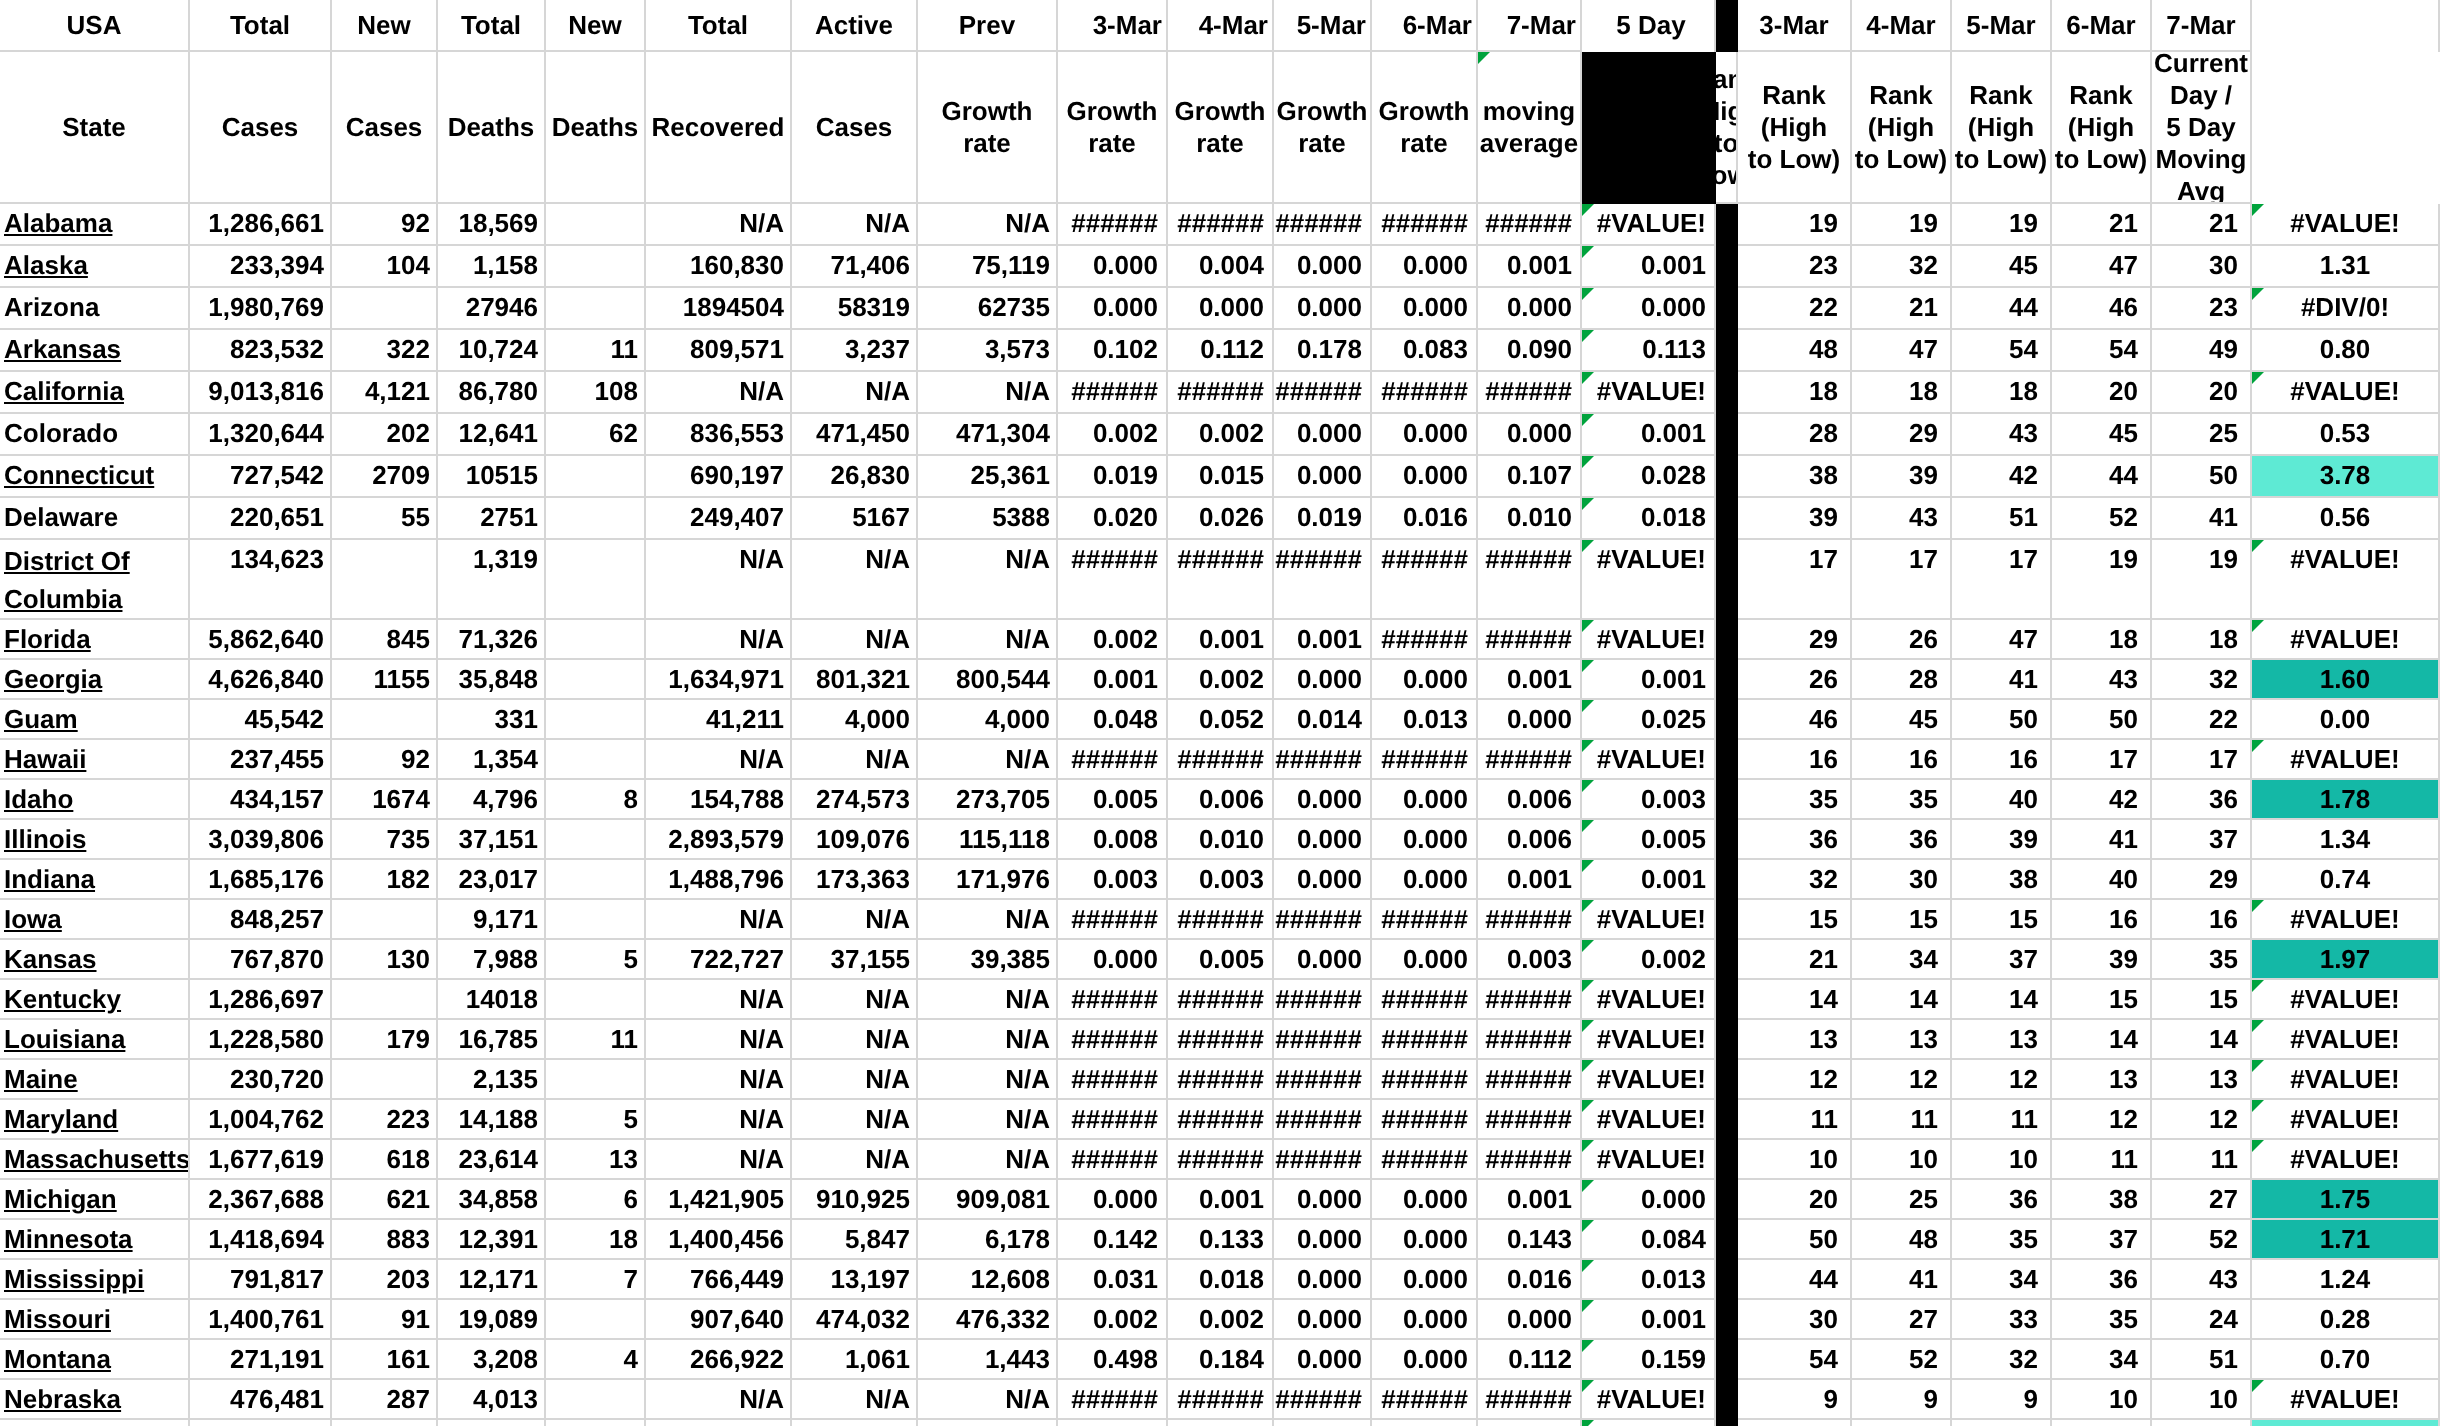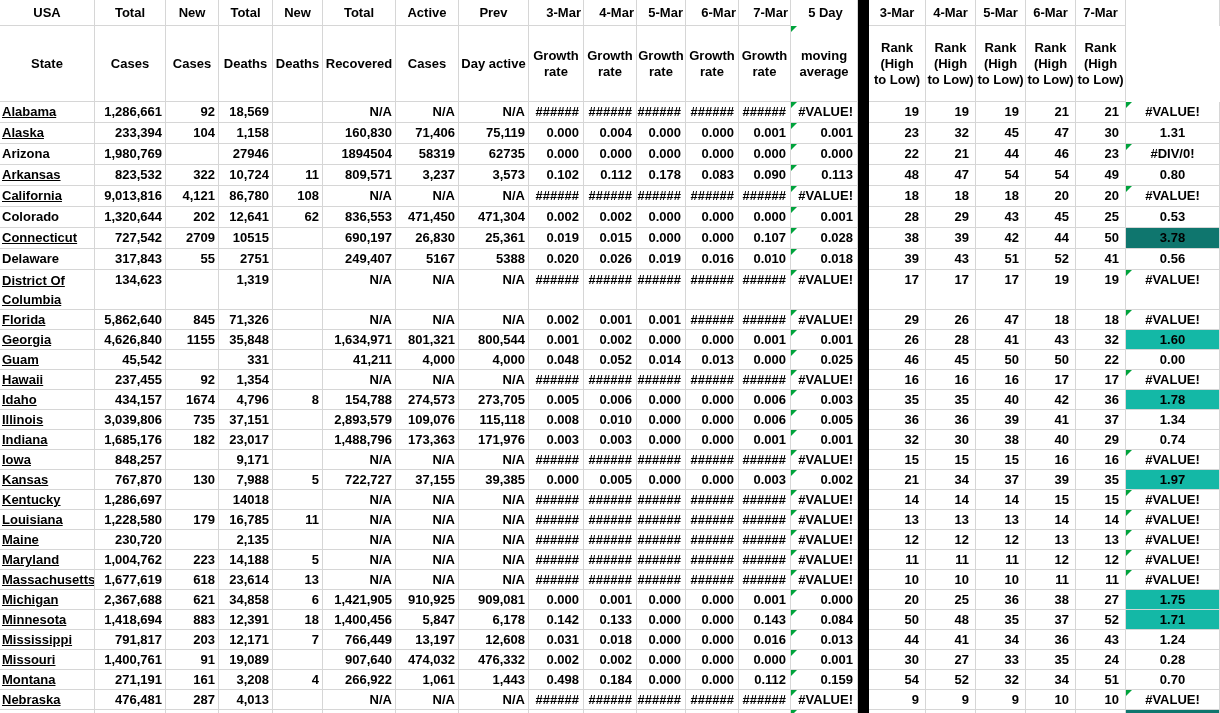--- a/index.html
+++ b/index.html
@@ -39,21 +39,21 @@
   .r40 .cell{height:40px;line-height:19px;}
   .rp  .cell{height:3px;border-bottom:none;}
   .al{text-align:left;padding-left:2px;}
   .ar{text-align:right;padding-right:3px;}
   .ac{text-align:center;}
   .rank{padding-right:6px;}
   .growth{padding-right:4px;}
   .u{text-decoration:underline;}
   .wrap{white-space:normal;padding-top:1px;}
   .bg-yellow{background:#14b8a6;}
-  .bg-pink{background:#0f766e;}
+  .bg-pink{background:#5eead4;}
   .flag-icon{
     position:absolute;top:0;left:0;width:0;height:0;
     border-top:6px solid var(--flag);border-right:6px solid transparent;
   }
 </style>
 </head>
 <body>
 
 <div id="sheet">
     <div class="row h1">
@@ -80,21 +80,20 @@
       <div class="cell nb"></div>
     </div>
     <div class="row h2">
       <div class="cell">State</div>
       <div class="cell">Cases</div>
       <div class="cell">Cases</div>
       <div class="cell">Deaths</div>
       <div class="cell">Deaths</div>
       <div class="cell">Recovered</div>
       <div class="cell">Cases</div>
-      <div class="cell">Day active</div>
       <div class="cell">Growth
 rate</div>
       <div class="cell">Growth
 rate</div>
       <div class="cell">Growth
 rate</div>
       <div class="cell">Growth
 rate</div>
       <div class="cell">Growth
 rate</div>
@@ -109,20 +108,23 @@
 to Low)</div>
       <div class="cell">Rank
 (High
 to Low)</div>
       <div class="cell">Rank
 (High
 to Low)</div>
       <div class="cell">Rank
 (High
 to Low)</div>
+      <div class="cell">Current Day /
+5 Day Moving
+Avg</div>
     </div>
     <div class="row r21">
       <div class="cell al u">Alabama</div>
       <div class="cell ar">1,286,661</div>
       <div class="cell ar">92</div>
       <div class="cell ar">18,569</div>
       <div class="cell ar"></div>
       <div class="cell ar">N/A</div>
       <div class="cell ar">N/A</div>
       <div class="cell ar">N/A</div>
@@ -273,21 +275,21 @@
       <div class="cell divider"></div>
       <div class="cell ar rank">38</div>
       <div class="cell ar rank">39</div>
       <div class="cell ar rank">42</div>
       <div class="cell ar rank">44</div>
       <div class="cell ar rank">50</div>
       <div class="cell ac bg-pink">3.78</div>
     </div>
     <div class="row r21">
       <div class="cell al">Delaware</div>
-      <div class="cell ar">317,843</div>
+      <div class="cell ar">220,651</div>
       <div class="cell ar">55</div>
       <div class="cell ar">2751</div>
       <div class="cell ar"></div>
       <div class="cell ar">249,407</div>
       <div class="cell ar">5167</div>
       <div class="cell ar">5388</div>
       <div class="cell ar growth">0.020</div>
       <div class="cell ar growth">0.026</div>
       <div class="cell ar growth">0.019</div>
       <div class="cell ar growth">0.016</div>

